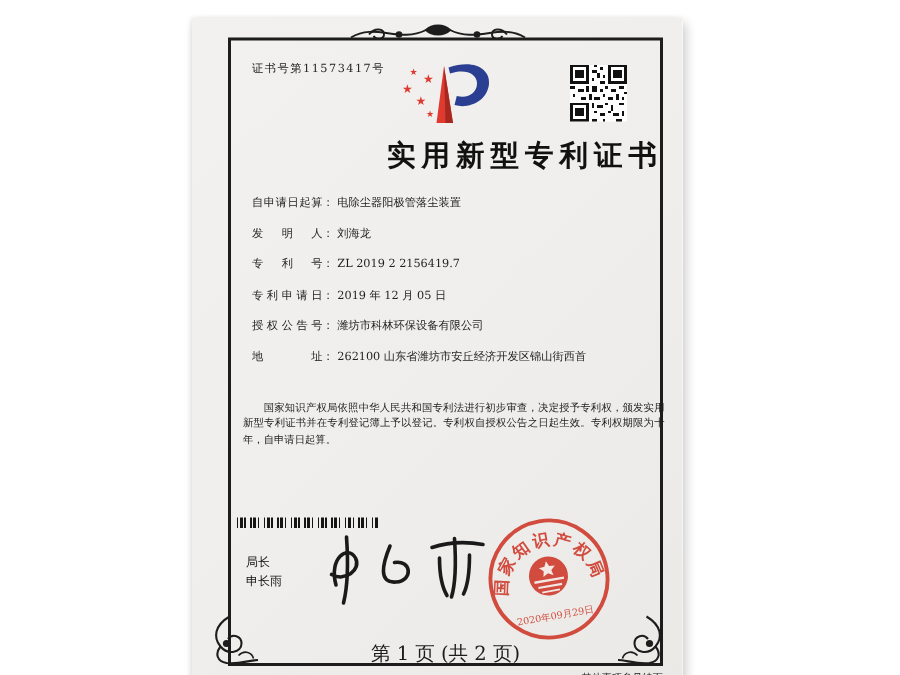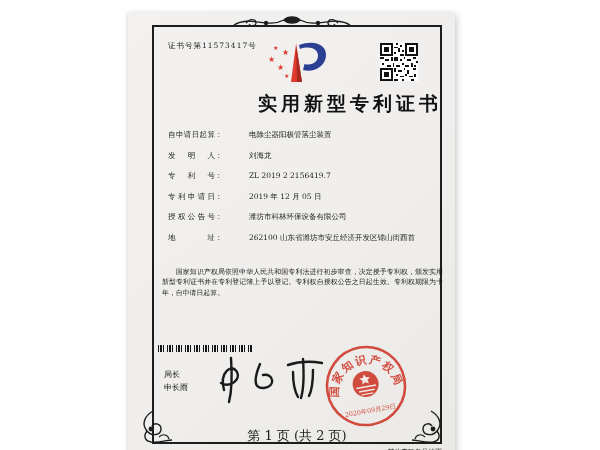--- a/index.html
+++ b/index.html
@@ -14,21 +14,21 @@
   .abs{position:absolute;}
   .cert-no{left:40px;top:29px;font-size:7.5px;letter-spacing:1px;color:#222;}
   .logo{left:138px;top:24px;width:64px;height:54px;}
   .qr{left:252px;top:31px;width:38px;height:38px;}
   .title{left:24px;top:79px;right:13px;text-align:right;font-size:19px;
          font-weight:bold;letter-spacing:4px;color:#111;}
   .fields{left:40px;top:118px;right:20px;}
   .field{height:20.5px;font-size:7.5px;color:#1e1e1e;white-space:nowrap;}
   .f-label{display:inline-block;width:47px;text-align:justify;text-align-last:justify;}
   .f-colon{display:inline-block;}
-  .f-value{display:inline-block;margin-left:24px;}
+  .f-value{display:inline-block;}
   .grant-row{left:40px;top:241px;font-size:7.5px;color:#1e1e1e;white-space:nowrap;}
   .grant-no{position:absolute;left:163px;top:0;white-space:nowrap;}
   .paras{left:34px;top:255px;width:281px;font-size:6.9px;line-height:10.3px;
          color:#1d1d1d;text-align:justify;}
   .paras p{margin:0;text-indent:2em;}
   .barcode{left:30px;top:333px;width:95px;height:7px;
     background:repeating-linear-gradient(90deg,#151515 0 1px,transparent 1px 2px,
       #151515 2px 4px,transparent 4px 5px,#151515 5px 6px,transparent 6px 9px);}
   .director{left:36px;top:356px;font-size:8px;color:#111;line-height:13px;}
   .sig{left:80px;top:338px;width:120px;height:60px;}

